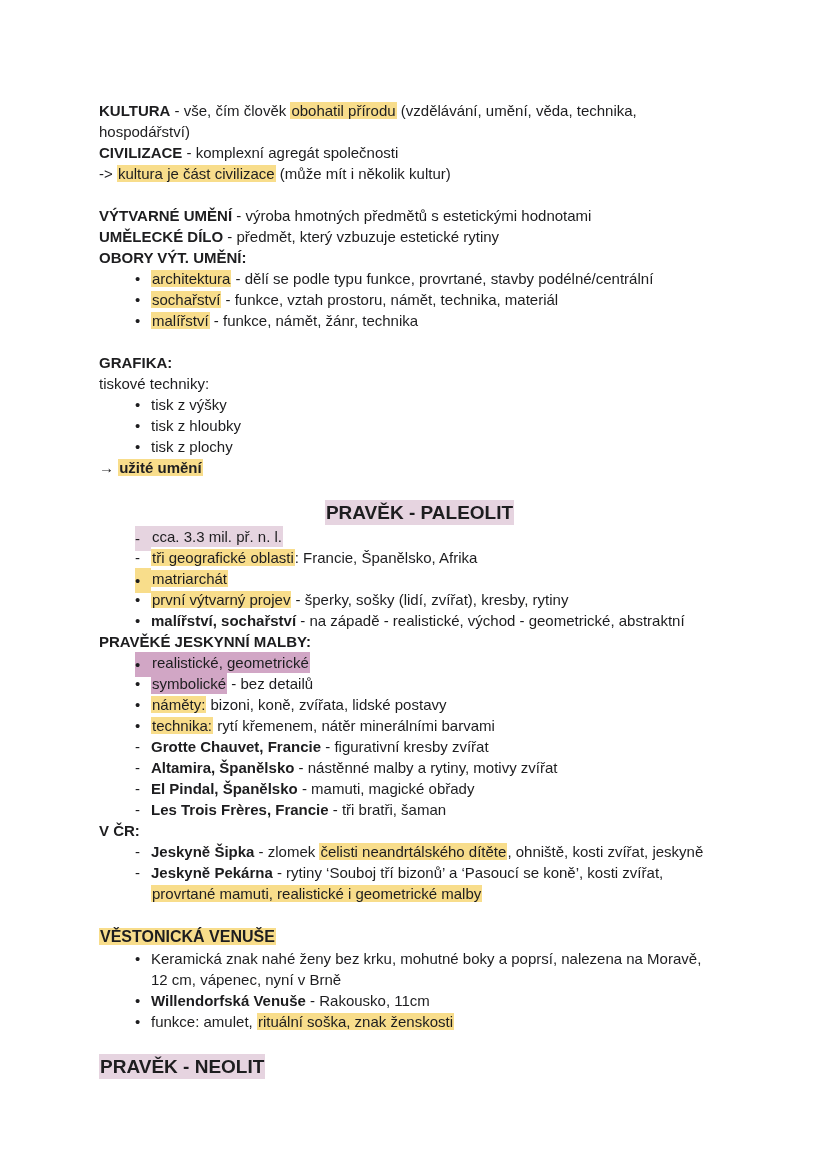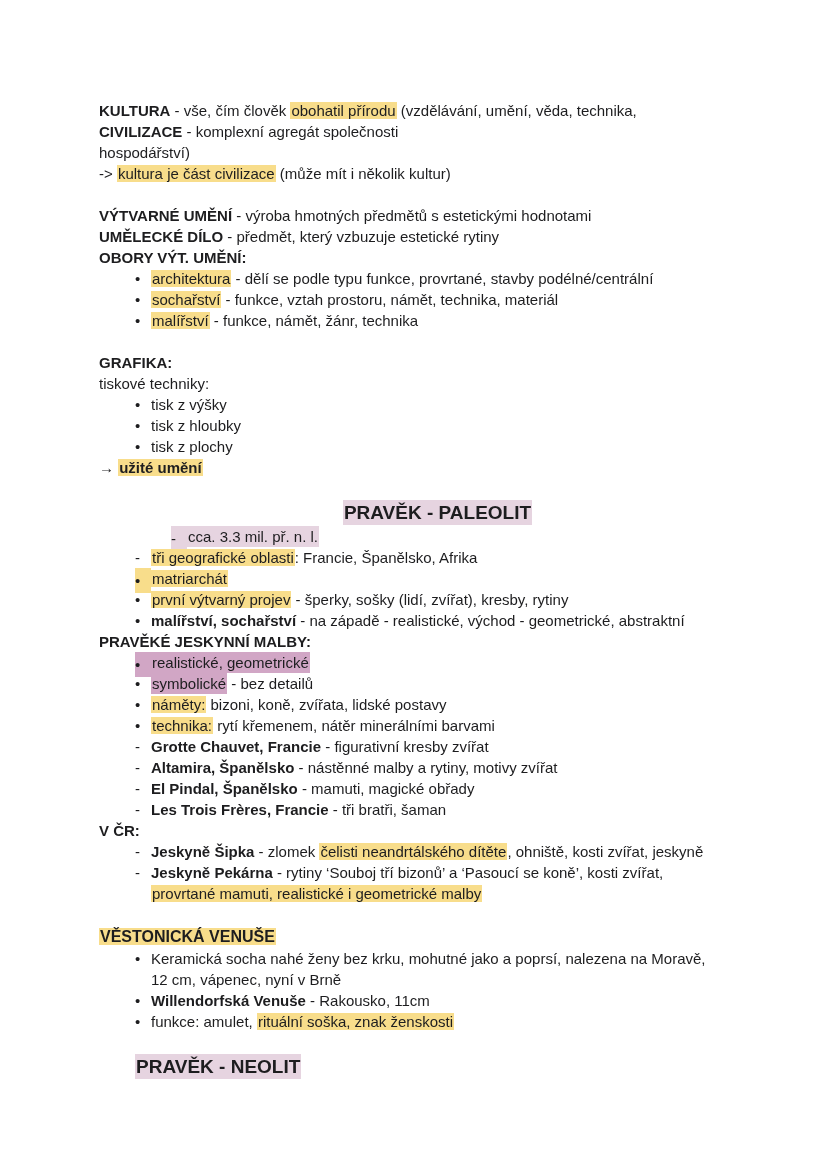--- a/index.html
+++ b/index.html
@@ -24,33 +24,33 @@
     left: 36px;
     width: 16px;
     display: inline-block;
   }
   .marker.hl-y { background: var(--hl-y); padding: 2px 0; }
   .marker.hl-p { background: var(--hl-p); padding: 2px 0; }
   .marker.hl-m { background: var(--hl-m); padding: 2px 0; }
   .b { font-weight: bold; }
   .u { }
   .hl-y { background: var(--hl-y); padding: 0 1px; }
-  .hl-p { background: var(--hl-p); padding: 2px 1px; margin-left: 36px; }
+  .hl-p { background: var(--hl-p); padding: 2px 1px; }
   .hl-m { background: var(--hl-m); padding: 2px 1px; }
   .h1 { font-size: 19px; line-height: 27px; min-height: 27px; }
   .h2 { font-size: 16px; line-height: 23px; min-height: 23px; }
   .center { text-align: center; }
 </style>
 </head>
 <body style="color: rgb(29, 29, 31);">
 
 <div class="page">
     <div class="line"><span class="b ">KULTURA</span><span class=""> - vše, čím člověk </span><span class="hl-y ">obohatil přírodu</span><span class=""> (vzdělávání, umění, věda, technika,</span></div>
+    <div class="line"><span class="">hospodářství)</span></div>
     <div class="line"><span class="b ">CIVILIZACE</span><span class=""> - komplexní agregát společnosti</span></div>
-    <div class="line"><span class="">hospodářství)</span></div>
     <div class="line"><span class="">-&gt; </span><span class="hl-y ">kultura je část civilizace</span><span class=""> (může mít i několik kultur)</span></div>
     <div class="line">&nbsp;</div>
     <div class="line"><span class="b ">VÝTVARNÉ UMĚNÍ</span><span class=""> - výroba hmotných předmětů s estetickými hodnotami</span></div>
     <div class="line"><span class="b ">UMĚLECKÉ DÍLO</span><span class=""> - předmět, který vzbuzuje estetické rytiny</span></div>
     <div class="line"><span class="b ">OBORY VÝT. UMĚNÍ:</span></div>
     <div class="line lvl1"><span class="marker">•</span><span class="hl-y ">architektura</span><span class=""> - dělí se podle typu funkce, provrtané, stavby podélné/centrální</span></div>
     <div class="line lvl1"><span class="marker">•</span><span class="hl-y ">sochařství</span><span class=""> - funkce, vztah prostoru, námět, technika, materiál</span></div>
     <div class="line lvl1"><span class="marker">•</span><span class="hl-y ">malířství</span><span class=""> - funkce, námět, žánr, technika</span></div>
     <div class="line">&nbsp;</div>
     <div class="line"><span class="b ">GRAFIKA:</span></div>
@@ -74,19 +74,19 @@
     <div class="line lvl1"><span class="marker">-</span><span class="b ">Grotte Chauvet, Francie</span><span class=""> - figurativní kresby zvířat</span></div>
     <div class="line lvl1"><span class="marker">-</span><span class="b ">Altamira, Španělsko</span><span class=""> - nástěnné malby a rytiny, motivy zvířat</span></div>
     <div class="line lvl1"><span class="marker">-</span><span class="b ">El Pindal, Španělsko</span><span class=""> - mamuti, magické obřady</span></div>
     <div class="line lvl1"><span class="marker">-</span><span class="b ">Les Trois Frères, Francie</span><span class=""> - tři bratři, šaman</span></div>
     <div class="line"><span class="b ">V ČR:</span></div>
     <div class="line lvl1"><span class="marker">-</span><span class="b ">Jeskyně Šipka</span><span class=""> - zlomek </span><span class="hl-y ">čelisti neandrtálského dítěte</span><span class="">, ohniště, kosti zvířat, jeskyně</span></div>
     <div class="line lvl1"><span class="marker">-</span><span class="b ">Jeskyně Pekárna</span><span class=""> - rytiny ‘Souboj tří bizonů’ a ‘Pasoucí se koně’, kosti zvířat,</span></div>
     <div class="line lvl1"><span class="hl-y ">provrtané mamuti, realistické i geometrické malby</span></div>
     <div class="line">&nbsp;</div>
     <div class="line h2"><span class="b hl-y u">VĚSTONICKÁ VENUŠE</span></div>
-    <div class="line lvl1"><span class="marker">•</span><span class="">Keramická socha nahé ženy bez krku, mohutné jako a poprsí, nalezena na Moravě,</span></div>
+    <div class="line lvl1"><span class="marker">•</span><span class="">Keramická znak nahé ženy bez krku, mohutné boky a poprsí, nalezena na Moravě,</span></div>
     <div class="line lvl1"><span class="">12 cm, vápenec, nyní v Brně</span></div>
     <div class="line lvl1"><span class="marker">•</span><span class="b ">Willendorfská Venuše</span><span class=""> - Rakousko, 11cm</span></div>
     <div class="line lvl1"><span class="marker">•</span><span class="">funkce: amulet, </span><span class="hl-y ">rituální soška, znak ženskosti</span></div>
     <div class="line">&nbsp;</div>
     <div class="line h1"><span class="b hl-p ">PRAVĚK - NEOLIT</span></div>
   </div>
 
 </body></html>

